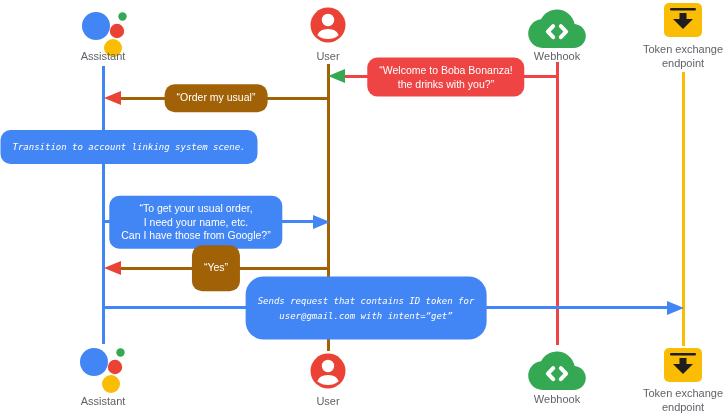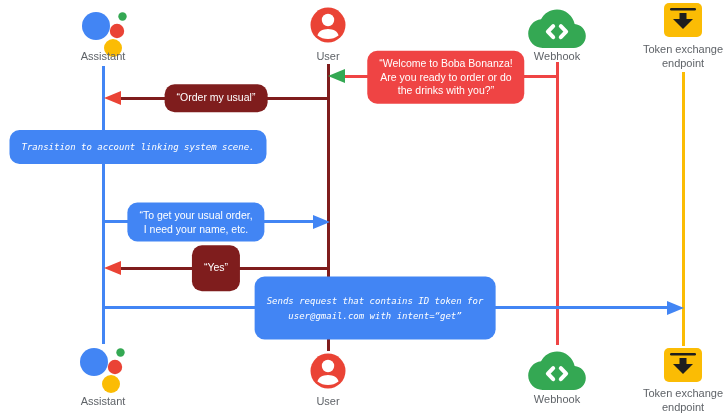--- a/index.html
+++ b/index.html
@@ -8,24 +8,24 @@
   .lifeline{position:absolute;width:3px;}
   .arrow-line{position:absolute;height:3px;}
   .head-left{position:absolute;width:0;height:0;border-top:7px solid transparent;
              border-bottom:7px solid transparent;}
   .head-right{position:absolute;width:0;height:0;border-top:7px solid transparent;
               border-bottom:7px solid transparent;}
   .msg{position:absolute;transform:translate(-50%,-50%);color:#fff;text-align:center;
        border-radius:10px;white-space:nowrap;}
   .msg.sans{font-size:10.5px;line-height:13.5px;padding:6px 12px;}
   .msg.mono{font-family:"DejaVu Sans Mono",monospace;font-style:italic;
-            font-size:9px;line-height:16px;padding:9px 12px;margin-left:9px;}
-  .msg.mono.slim{padding:17px 12px;line-height:14.5px;}
+            font-size:9px;line-height:16px;padding:9px 12px;}
+  .msg.mono.slim{padding:17px 12px;line-height:14.5px;border-radius:18px;}
   .bg-green{background:#ef4444}
-  .bg-red{background:#7f1d1d}
+  .bg-red{background:#a16207}
   .bg-blue{background:#4285f4}
   .actor-label{position:absolute;width:120px;text-align:center;font-size:11px;
                line-height:14px;color:#5f6368;}
   .icon{position:absolute;}
 </style>
 </head>
 <body>
 
 <div class="stage">
 
@@ -54,35 +54,35 @@
     <div class="head-left" style="left:104px;top:261px;border-right:17px solid #ea4335;"></div>
   </div>
 
   <div>
     <div class="arrow-line bg-blue" style="left:103px;top:306px;width:567px;"></div>
     <div class="head-right" style="left:667px;top:300.5px;border-left:17px solid #4285f4;"></div>
   </div>
 
   <div class="msg sans bg-green" style="left:446px;top:77px;">
     <div>“Welcome to Boba Bonanza!</div>
-    <div>Are you ready to order or do</div>
     <div>the drinks with you?”</div>
   </div>
 
   <div class="msg sans bg-red" style="left:216px;top:98px;padding:7px 12px;">
     <div>“Order my usual”</div>
   </div>
 
   <div class="msg mono bg-blue" style="left:129px;top:147px;">
     <div>Transition to account linking system scene.</div>
   </div>
 
   <div class="msg sans bg-blue" style="left:196px;top:222px;">
     <div>“To get your usual order,</div>
     <div>I need your name, etc.</div>
+    <div>Can I have those from Google?”</div>
   </div>
 
   <div class="msg sans bg-red" style="left:216px;top:268px;padding:16px 12px;">
     <div>“Yes”</div>
   </div>
 
   <div class="msg mono slim bg-blue" style="left:366px;top:308px;">
     <div>Sends request that contains ID token for</div>
     <div>user@gmail.com with intent=“get”</div>
   </div>

